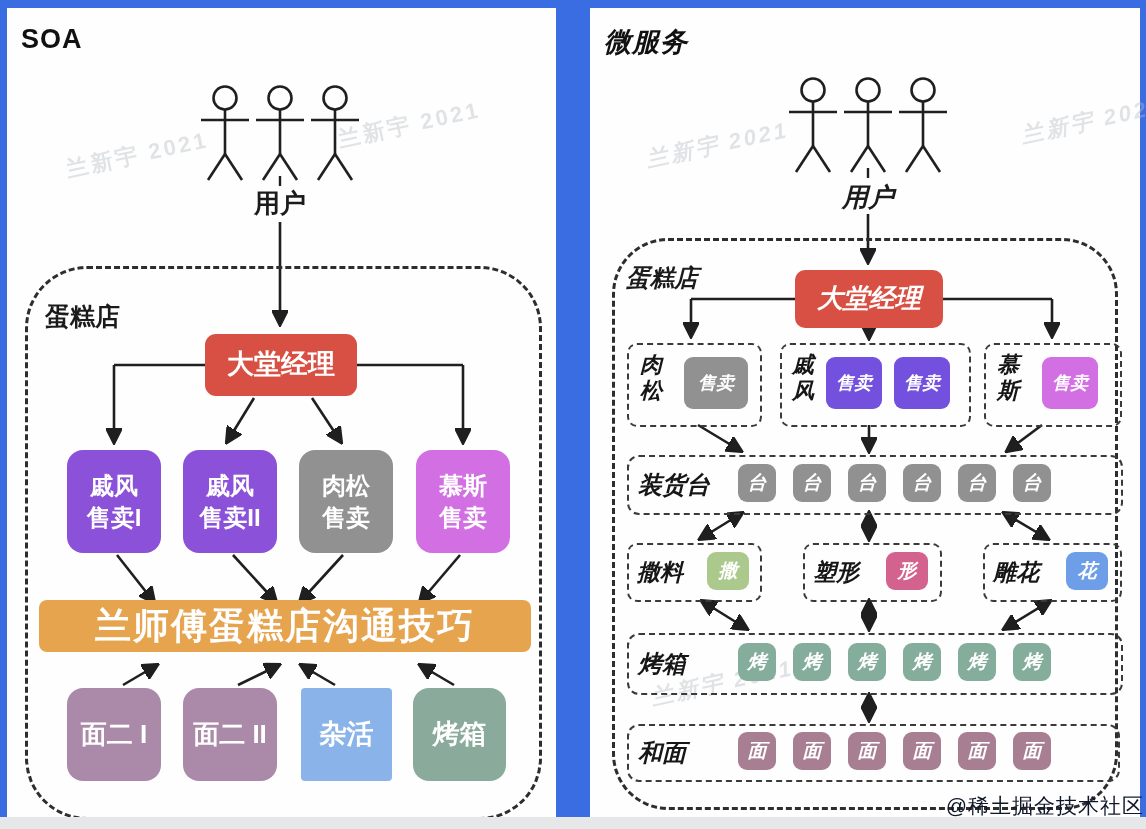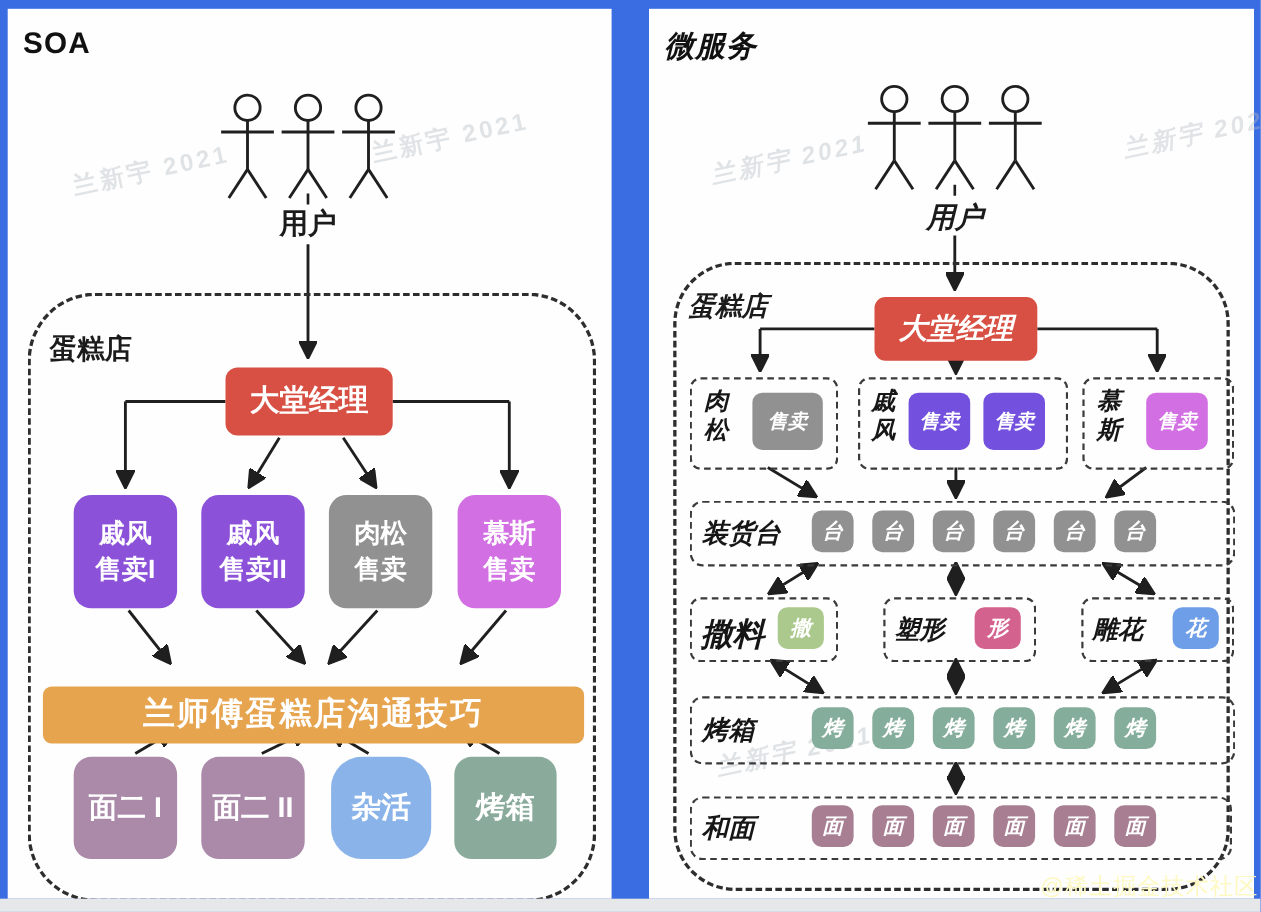--- a/index.html
+++ b/index.html
@@ -10,21 +10,21 @@
   .lbl{position:absolute;font-weight:bold;color:#1b1b1b;}
   .box{position:absolute;display:flex;flex-direction:column;align-items:center;justify-content:center;color:#fff;font-weight:bold;line-height:1.3;}
   .dashed-zone{position:absolute;border:3px dashed #2d2d2d;background:transparent;}
   .grp{position:absolute;border:2px dashed #3a3a3a;border-radius:10px;}
   .chip{position:absolute;display:flex;align-items:center;justify-content:center;color:#fff;font-weight:bold;border-radius:9px;}
   .stacklbl{position:absolute;font-weight:bold;color:#161616;font-size:22px;line-height:1.2;width:26px;word-break:break-all;text-align:center;}
   .rowlbl{position:absolute;font-weight:bold;color:#161616;font-size:24px;}
   .faint{position:absolute;color:#b7bcc6;opacity:.4;font-weight:bold;font-size:22px;transform:rotate(-12deg);letter-spacing:3px;white-space:nowrap;pointer-events:none;}
   .overlay{position:absolute;left:0;top:0;}
   #bottom-bar{position:absolute;left:0;bottom:0;width:1146px;height:12px;background:#e6e7e9;}
-  #site-mark{position:absolute;right:2px;top:792px;font-size:21px;color:#fef9c3;letter-spacing:1px;}
+  #site-mark{position:absolute;right:2px;top:792px;font-size:21px;color:#0f172a;letter-spacing:1px;}
   svg line, svg path, svg circle{stroke:#1f1f1f;}
 </style>
 </head>
 <body>
 
 <div id="stage" style="background-color: rgb(58, 108, 226);">
 
   <div class="panel" style="left:7px;width:549px;">
     <div class="ptitle">SOA</div>
 
@@ -106,25 +106,25 @@
     </div>
     <div class="box" style="left: 292px; top: 442px; width: 94px; height: 103px; border-radius: 16px; font-size: 24px; background-color: rgb(145, 145, 145);">
       <div>肉松</div>
       <div>售卖</div>
     </div>
     <div class="box" style="left: 409px; top: 442px; width: 94px; height: 103px; border-radius: 16px; font-size: 24px; background-color: rgb(210, 111, 227);">
       <div>慕斯</div>
       <div>售卖</div>
     </div>
 
-    <div class="box" style="left: 32px; top: 616px; width: 492px; height: 52px; border-radius: 8px; font-size: 29px; letter-spacing: 2px; background-color: rgb(231, 164, 79);">兰师傅蛋糕店沟通技巧</div>
+    <div class="box" style="left: 32px; top: 592px; width: 492px; height: 52px; border-radius: 8px; font-size: 36px; letter-spacing: 2px; background-color: rgb(231, 164, 79);">兰师傅蛋糕店沟通技巧</div>
 
     <div class="box" style="left: 60px; top: 680px; width: 94px; height: 93px; border-radius: 16px; font-size: 26px; background-color: rgb(171, 138, 169);">面二 I</div>
     <div class="box" style="left: 176px; top: 680px; width: 94px; height: 93px; border-radius: 16px; font-size: 26px; background-color: rgb(171, 138, 169);">面二 II</div>
-    <div class="box" style="left: 294px; top: 680px; width: 91px; height: 93px; border-radius: 28px; font-size: 27px; background-color: rgb(138, 180, 233);">杂活</div>
+    <div class="box" style="left: 294px; top: 680px; width: 91px; height: 93px; border-radius: 4px; font-size: 27px; background-color: rgb(138, 180, 233);">杂活</div>
     <div class="box" style="left: 406px; top: 680px; width: 93px; height: 93px; border-radius: 16px; font-size: 27px; background-color: rgb(138, 171, 155);">烤箱</div>
   </div>
 
   <div class="panel" style="left:590px;width:550px;font-style:italic;">
     <div class="ptitle">微服务</div>
 
     <div class="faint" style="left:55px;top:122px;">兰新宇 2021</div>
     <div class="faint" style="left:430px;top:98px;">兰新宇 2021</div>
     <div class="faint" style="left:60px;top:660px;">兰新宇 2021</div>
 
@@ -214,21 +214,21 @@
     <div class="grp" style="left:37px;top:447px;width:492px;height:56px;border-radius:12px;"></div>
     <div class="rowlbl" style="left:48px;top:461px;">装货台</div>
     <div class="chip" style="left: 148px; top: 456px; width: 38px; height: 38px; font-size: 19px; background-color: rgb(145, 145, 145);">台</div>
     <div class="chip" style="left: 203px; top: 456px; width: 38px; height: 38px; font-size: 19px; background-color: rgb(145, 145, 145);">台</div>
     <div class="chip" style="left: 258px; top: 456px; width: 38px; height: 38px; font-size: 19px; background-color: rgb(145, 145, 145);">台</div>
     <div class="chip" style="left: 313px; top: 456px; width: 38px; height: 38px; font-size: 19px; background-color: rgb(145, 145, 145);">台</div>
     <div class="chip" style="left: 368px; top: 456px; width: 38px; height: 38px; font-size: 19px; background-color: rgb(145, 145, 145);">台</div>
     <div class="chip" style="left: 423px; top: 456px; width: 38px; height: 38px; font-size: 19px; background-color: rgb(145, 145, 145);">台</div>
 
     <div class="grp" style="left:37px;top:535px;width:131px;height:55px;"></div>
-    <div class="rowlbl" style="left:47px;top:549px;font-size:29px;">撒料</div>
+    <div class="rowlbl" style="left:47px;top:549px;font-size:23px;">撒料</div>
     <div class="chip" style="left: 117px; top: 544px; width: 42px; height: 38px; font-size: 19px; background-color: rgb(171, 201, 140);">撒</div>
 
     <div class="grp" style="left:213px;top:535px;width:135px;height:55px;"></div>
     <div class="rowlbl" style="left:223px;top:549px;font-size:23px;text-align:center;">塑形</div>
     <div class="chip" style="left: 296px; top: 544px; width: 42px; height: 38px; font-size: 19px; background-color: rgb(212, 98, 142);">形</div>
 
     <div class="grp" style="left:393px;top:535px;width:135px;height:55px;"></div>
     <div class="rowlbl" style="left:403px;top:549px;font-size:23px;">雕花</div>
     <div class="chip" style="left: 476px; top: 544px; width: 42px; height: 38px; font-size: 19px; background-color: rgb(111, 158, 232);">花</div>
 

